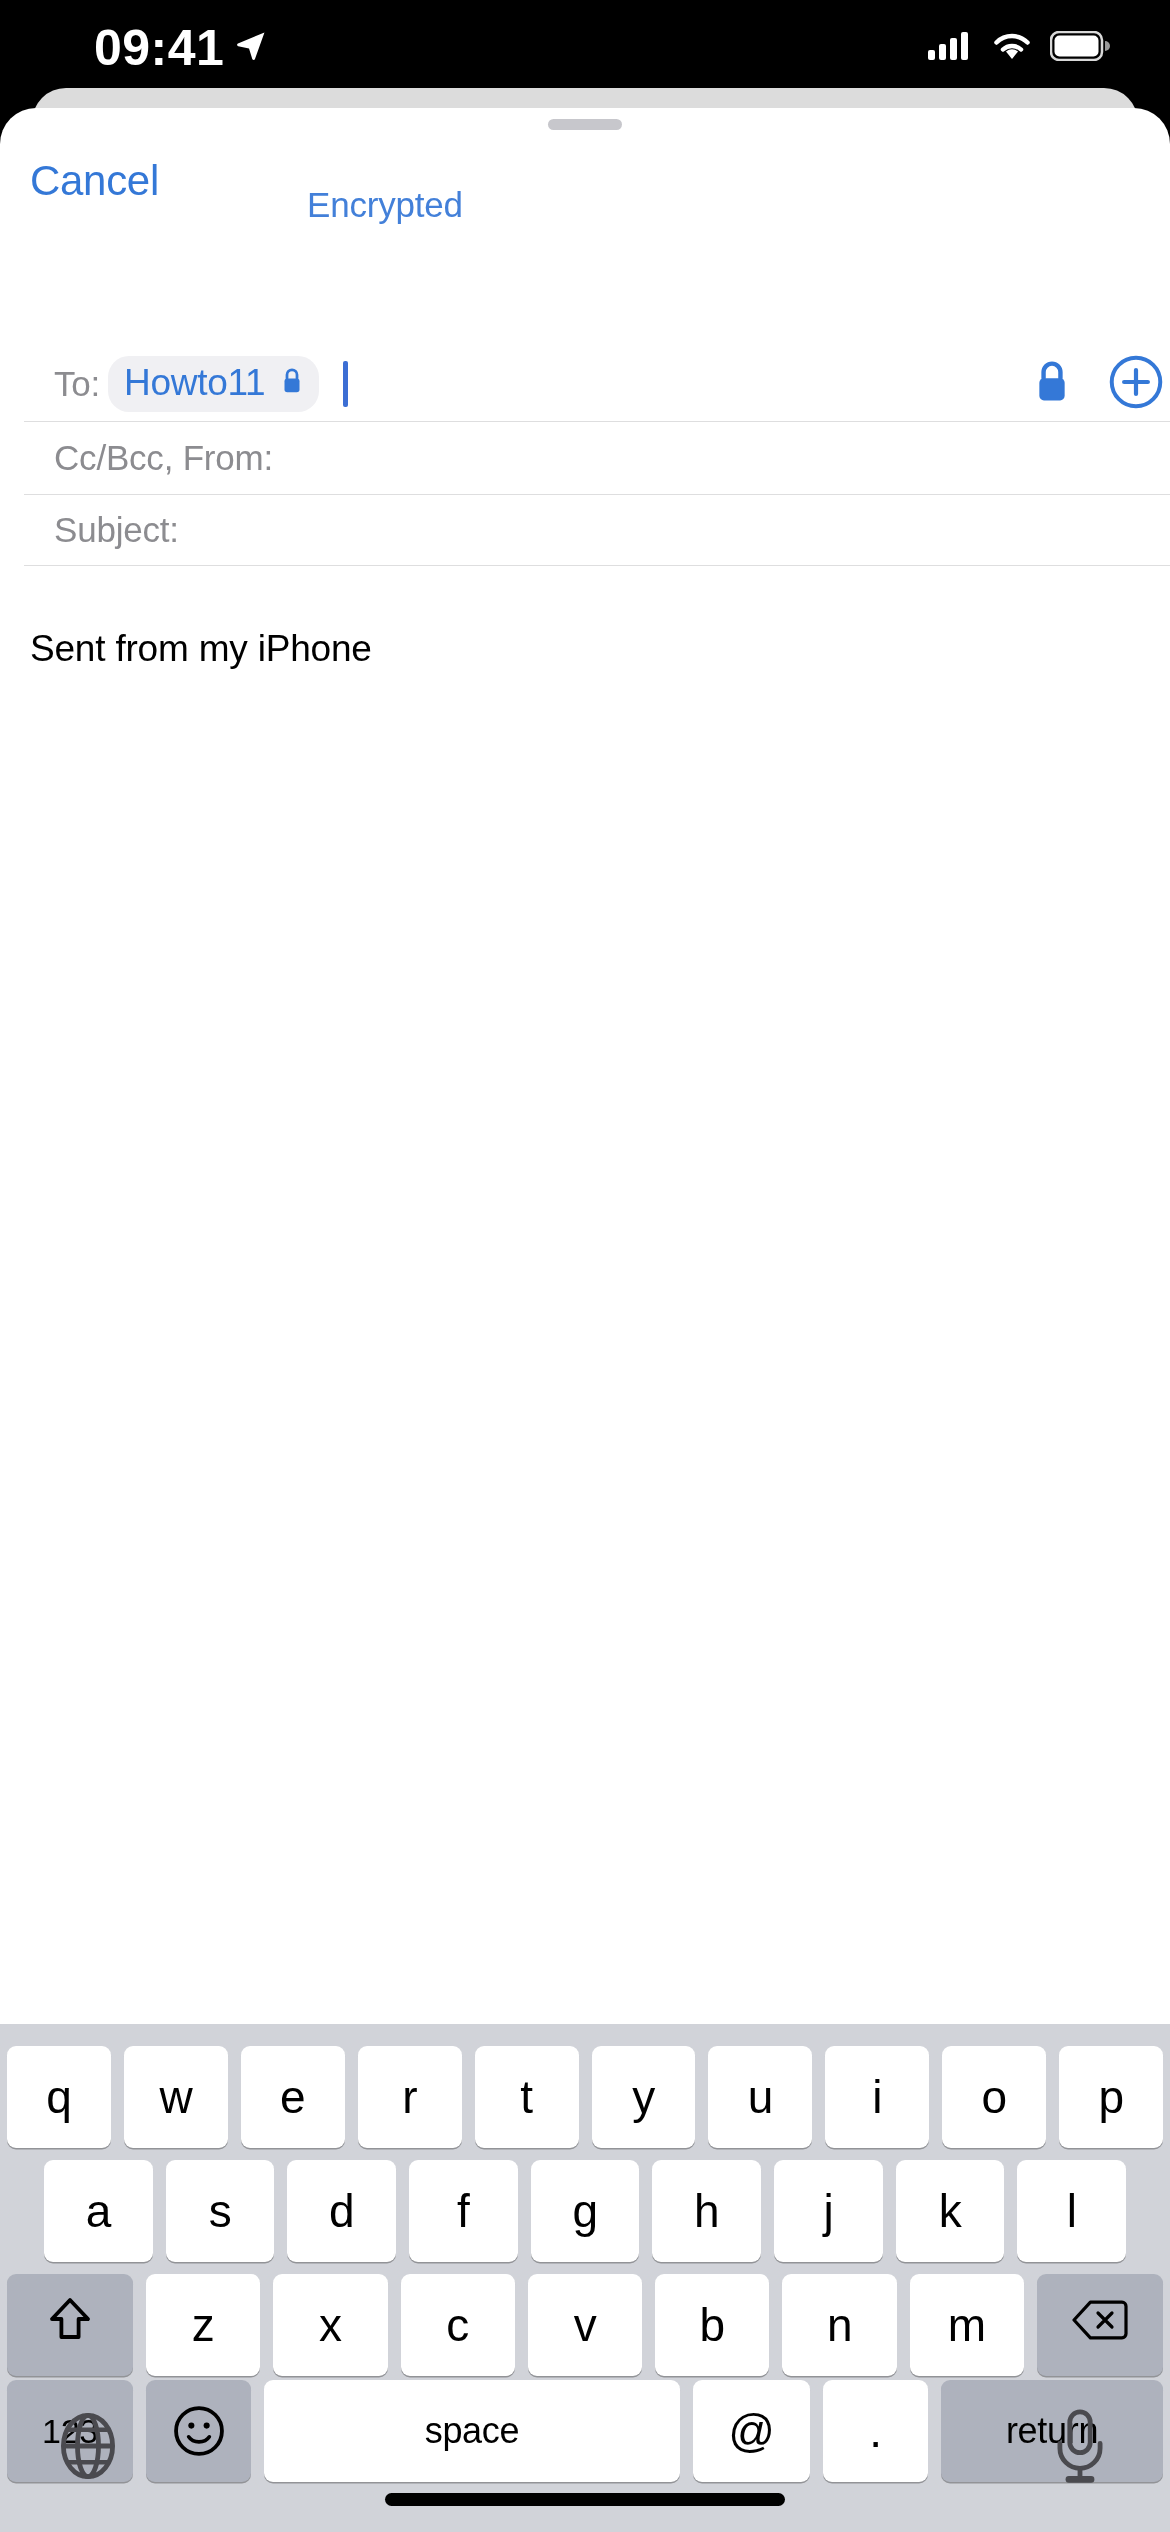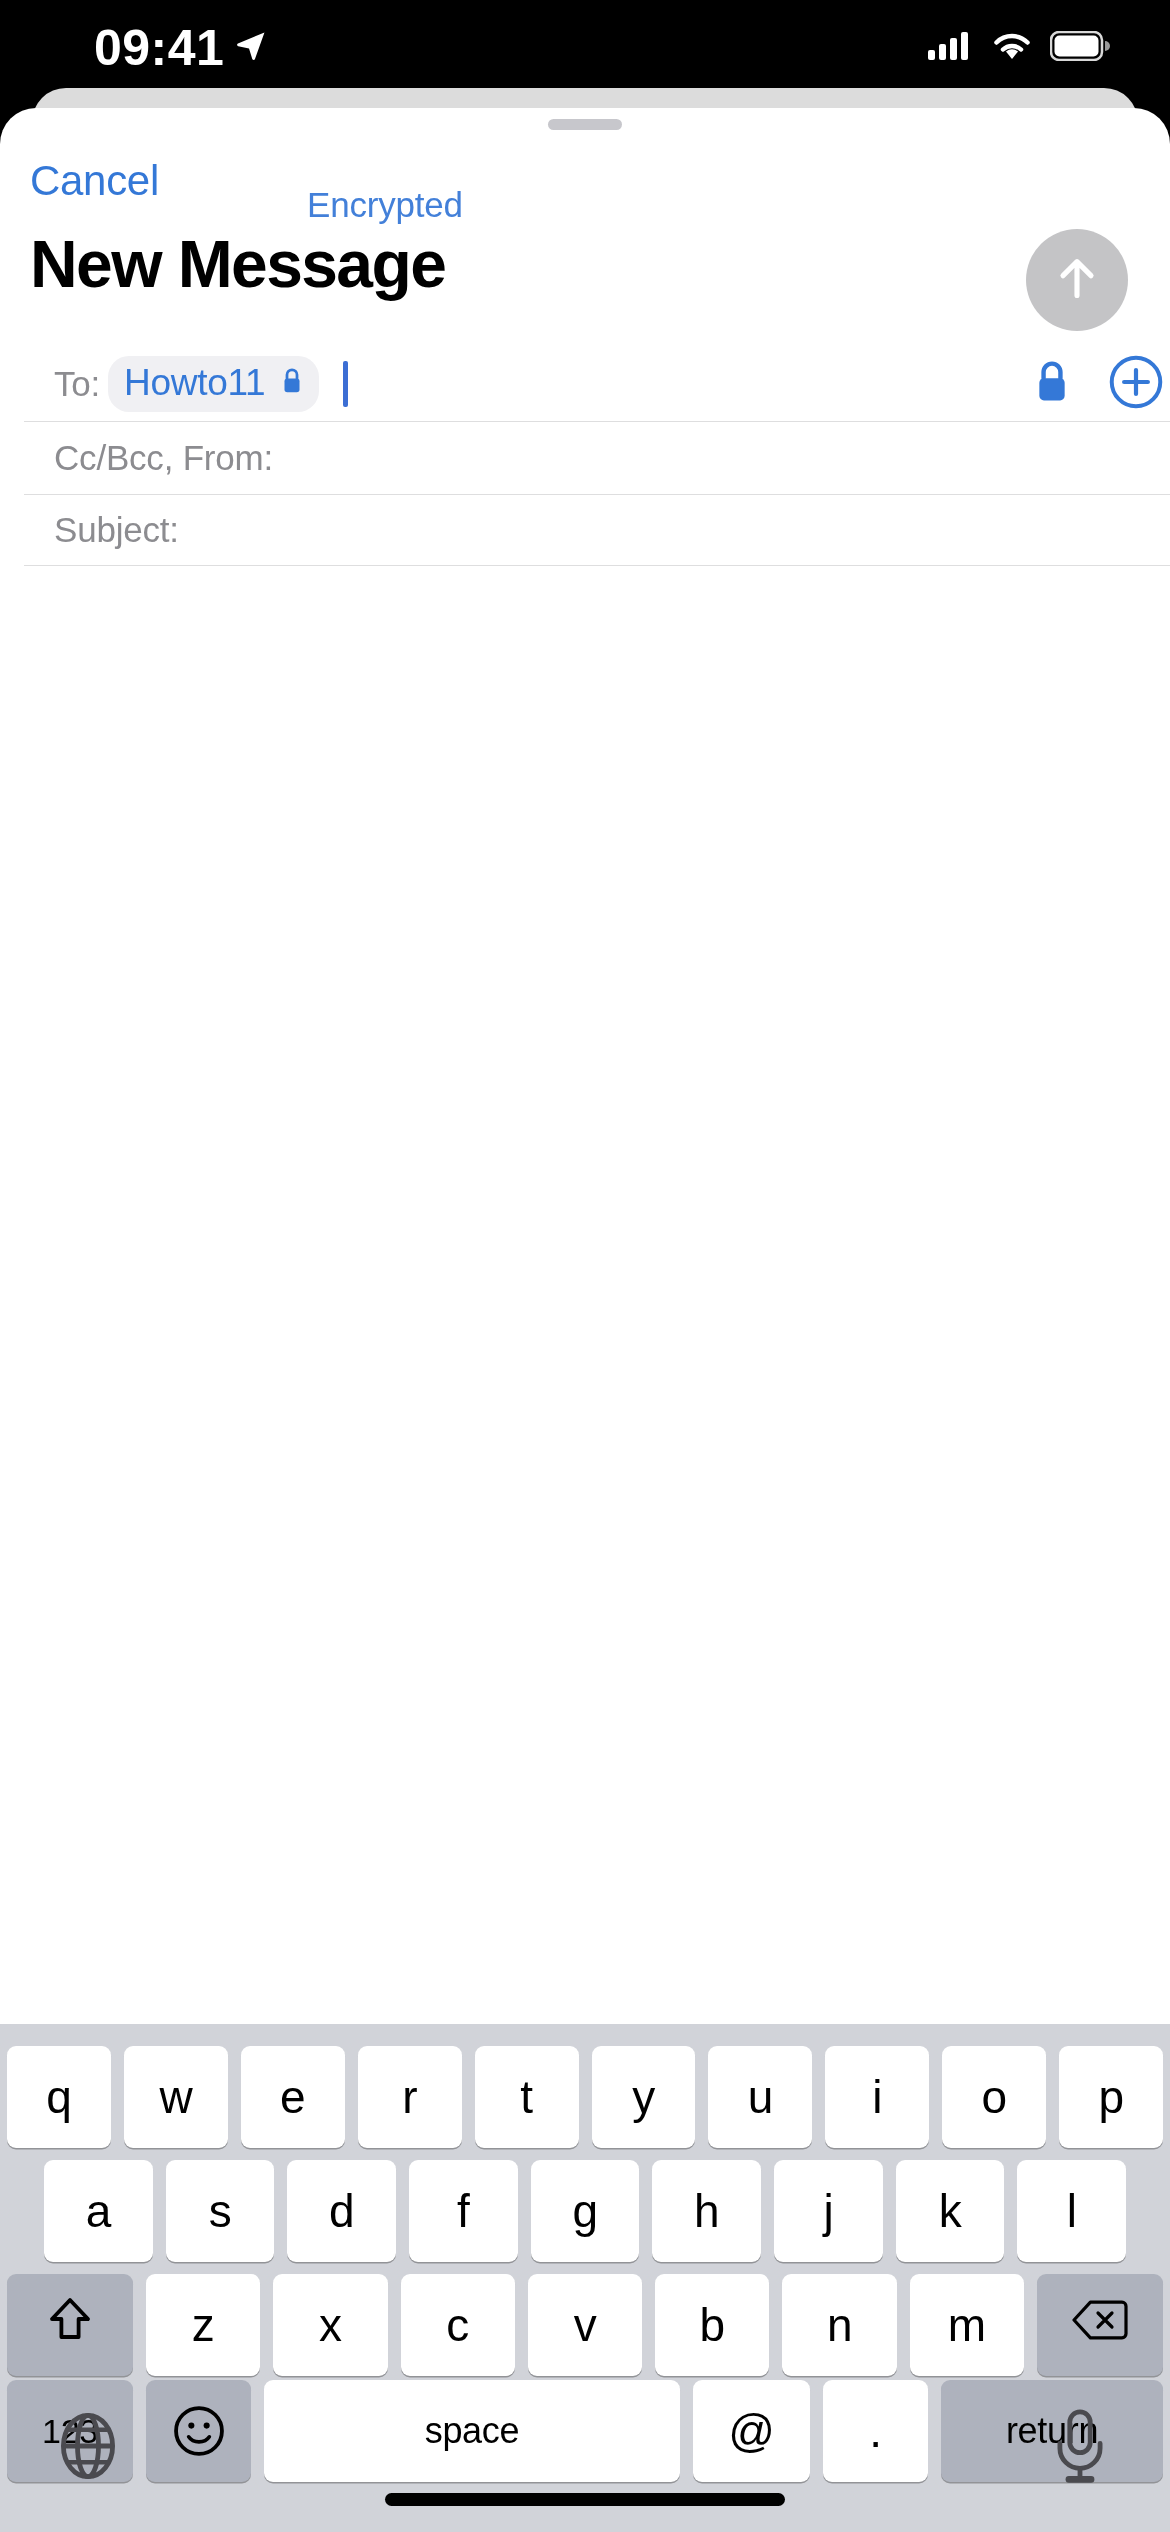--- a/index.html
+++ b/index.html
@@ -329,30 +329,20 @@
 
   <div id="sheet">
 
     <div id="grabber"></div>
 
     <div id="nav-bar">
       <span id="cancel-button">Cancel</span>
       <span id="encrypted-label">Encrypted</span>
     </div>
 
-    <div id="title-row">
-      <div id="page-title">New Message</div>
-      <div id="send-button">
-        <span>
-          <svg width="56" height="56" viewBox="0 0 24 24">
-            <path d="M12 19.5 V5.5 M6 11 L12 5 L18 11" stroke="#fff" stroke-width="2.2" fill="none" stroke-linecap="round" stroke-linejoin="round"></path>
-          </svg>
-        </span>
-      </div>
-    </div>
 
     <div id="fields">
 
       <div class="field-row" id="to-row">
         <span class="field-label">To:</span>
         <span id="recipient-token">
           <span id="recipient-name">Howto11</span>
           <span>
             <svg width="26" height="30" viewBox="0 0 20 24">
               <path d="M6 10 V7 a4 4 0 0 1 8 0 v3" stroke="#3478d7" stroke-width="2.2" fill="none" stroke-linecap="round"></path>
@@ -381,20 +371,21 @@
       <div class="field-row" id="ccbcc-row">
         <span class="field-label">Cc/Bcc, From:</span>
       </div>
 
       <div class="field-row" id="subject-row">
         <span class="field-label">Subject:</span>
       </div>
 
     </div>
 
+    <div id="message-body">Sent from my iPhone</div>
 
     <div id="keyboard">
 
       <div class="kb-row" id="kb-row-1">
         <span class="key">q</span>
         <span class="key">w</span>
         <span class="key">e</span>
         <span class="key">r</span>
         <span class="key">t</span>
         <span class="key">y</span>

